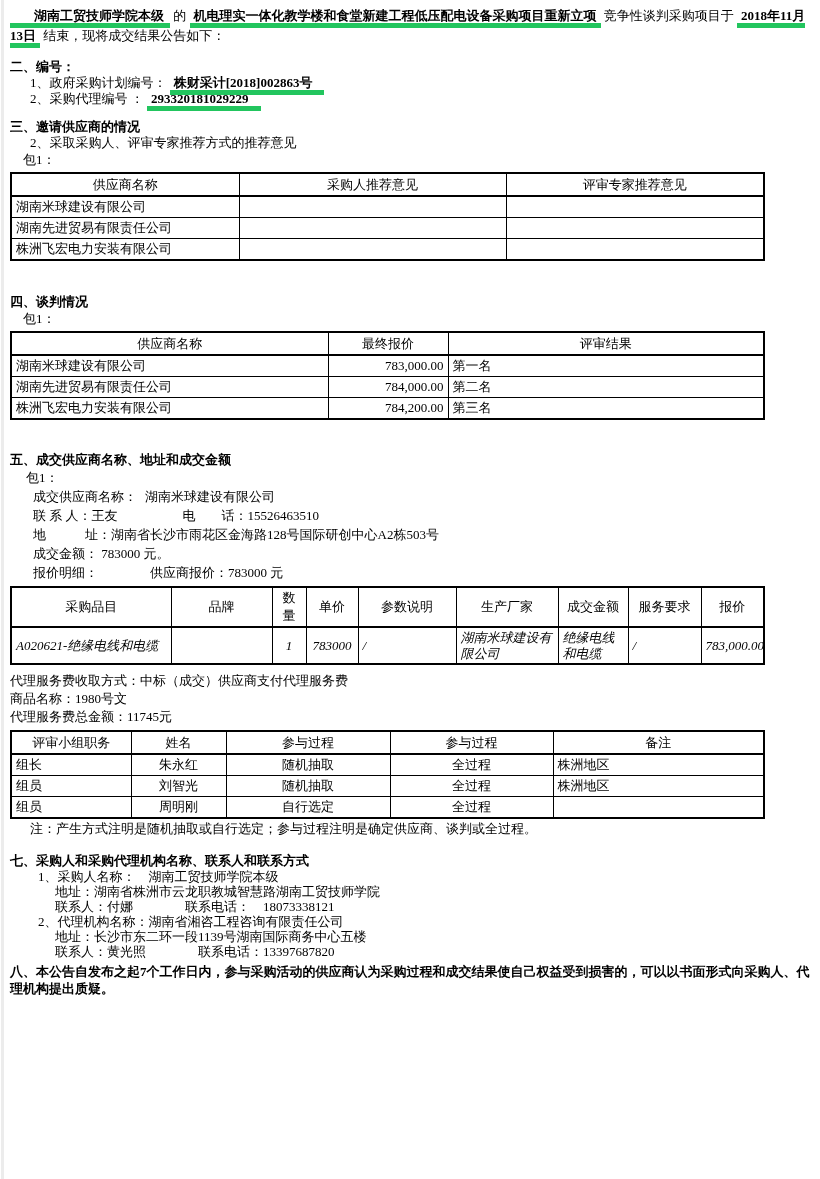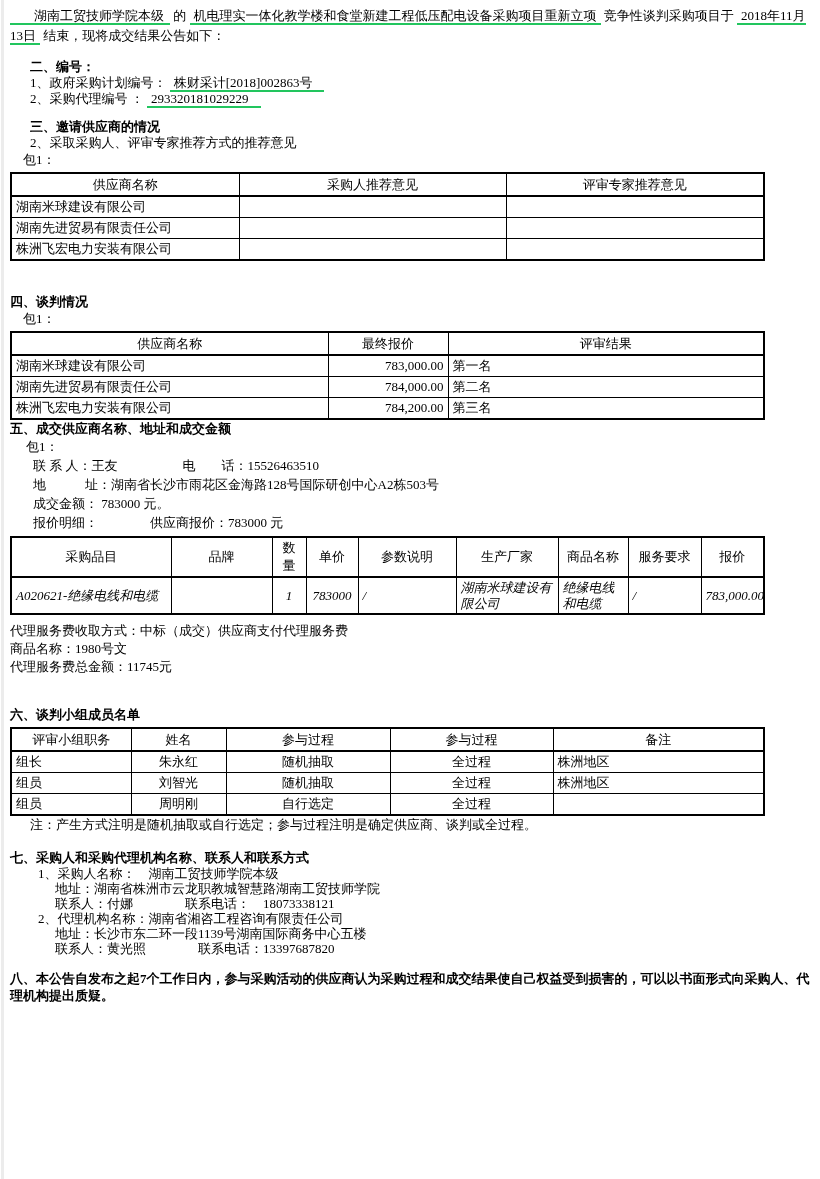--- a/index.html
+++ b/index.html
@@ -10,45 +10,45 @@
     font-family: "Liberation Serif", "DejaVu Serif", serif;
     font-size: 13px;
     overflow: hidden;
     position: relative;
   }
   .left-edge { position: absolute; left: 1px; top: 0; width: 3px; height: 1179px; background: #ececec; }
   .page { padding: 6px 10px 0 10px; position: relative; }
   p, h3 { margin: 0; padding: 0; }
   .bold { font-weight: bold; }
   .sec-title { font-size: 13px; font-weight: bold; line-height: 17px; }
-  .u { border-bottom: 2px solid #22c55e; }
+  .u { border-bottom: 5px solid #22c55e; font-weight: bold; }
   .pl24 { padding-left: 24px; }
   .pr6 { padding-right: 6px; }
   .plr4 { padding: 0 4px; }
   .plr8 { padding: 0 8px; }
   .plr10 { padding: 0 10px; }
   .pr12 { padding-right: 12px; text-align: center; }
 
   .intro { line-height: 20px; }
   .sec1 { margin-top: 14px; line-height: 19px; }
-  .mt12 { margin-top: 12px; margin-left: 20px; }
+  .mt12 { margin-top: 12px; }
   .mt30 { margin-top: 30px; }
-  .mt31 { }
+  .mt31 { margin-top: 31px; }
   .mt32 { margin-top: 32px; }
   .mt15 { margin-top: 15px; }
   .li { margin-left: 20px; line-height: 15.5px; }
   .li16 { margin-left: 20px; line-height: 16px; }
   .pkg { margin-left: 13px; line-height: 17px; }
   .s5line { margin-left: 23px; line-height: 19px; }
   .s5pkg { margin-left: 16px; line-height: 19px; }
   .feeline { line-height: 18px; }
-  .note { margin-left: 20px; line-height: 16px; margin-top: 2px; font-family: Liberation Mono, monospace; }
+  .note { margin-left: 20px; line-height: 16px; margin-top: 2px; }
   .s7num { margin-left: 28px; line-height: 15px; font-family: Liberation Serif, serif; }
   .s7sub { margin-left: 45px; line-height: 15px; }
-  .sec8 { margin-top: 14px; line-height: 17px; font-weight: bold; }
+  .sec8 { margin-top: 4px; line-height: 17px; font-weight: bold; }
   .lblgap { margin-left: 20px; }
   .valgap { margin-left: 8px; }
 
   table { border-collapse: collapse; table-layout: fixed; width: 753px; border: 2px solid #000; margin-top: 4px; }
   td, th { border: 1px solid #000; padding: 1px 4px; font-weight: normal; overflow: hidden; vertical-align: middle; }
   thead th { border-bottom: 2px solid #000; height: 23px; text-align: center; }
   tbody td { height: 21px; text-align: left; }
   td.rt { text-align: right; }
   td.ct { text-align: center; }
   .t-items tbody tr { height: 37px; font-style: italic; }
@@ -143,20 +143,21 @@
       <tr>
         <td>株洲飞宏电力安装有限公司</td>
         <td class="rt">784,200.00</td>
         <td>第三名</td>
       </tr>
     </tbody>
   </table>
 
   <h3 class="sec-title mt31">五、成交供应商名称、地址和成交金额</h3>
   <p class="s5pkg">包1：</p>
+  <p class="s5line"><span>成交供应商名称：</span><span class="valgap">湖南米球建设有限公司</span></p>
   <p class="s5line">联 系 人：王友　　　　　电　　话：15526463510</p>
   <p class="s5line">地　　　址：湖南省长沙市雨花区金海路128号国际研创中心A2栋503号</p>
   <p class="s5line">成交金额： 783000 元。</p>
   <p class="s5line">报价明细：　　　　供应商报价：783000 元</p>
 
   <table class="t-items">
     <colgroup>
         <col class="i0">
         <col class="i1">
         <col class="i2">
@@ -168,21 +169,21 @@
         <col class="i8">
       </colgroup>
     <thead>
       <tr>
         <th>采购品目</th>
         <th>品牌</th>
         <th>数量</th>
         <th>单价</th>
         <th>参数说明</th>
         <th>生产厂家</th>
-        <th>商品名称</th>
+        <th>成交金额</th>
         <th>服务要求</th>
         <th>报价</th>
       </tr>
     </thead>
     <tbody>
       <tr>
         <td>A020621-绝缘电线和电缆</td>
         <td></td>
         <td class="ct">1</td>
         <td class="ct">783000</td>
@@ -192,21 +193,20 @@
         <td>/</td>
         <td class="rt">783,000.00</td>
       </tr>
     </tbody>
   </table>
 
   <p class="feeline" style="margin-top:7px;">代理服务费收取方式：中标（成交）供应商支付代理服务费</p>
   <p class="feeline">商品名称：1980号文</p>
   <p class="feeline">代理服务费总金额：11745元</p>
 
-  <h3 class="sec-title mt30">六、谈判小组成员名单</h3>
 
   <table class="t-panel">
     <colgroup>
         <col class="p0">
         <col class="p1">
         <col class="p2">
         <col class="p3">
         <col class="p4">
       </colgroup>
     <thead>

